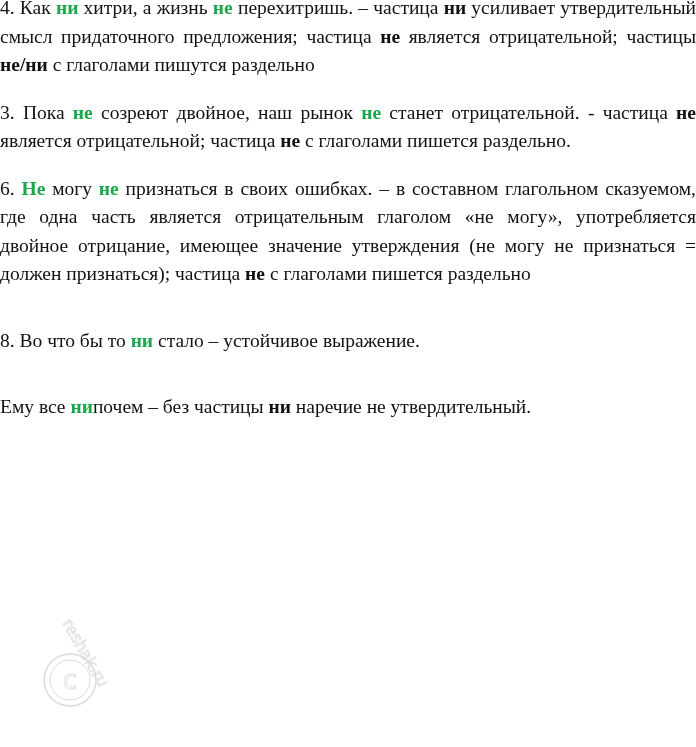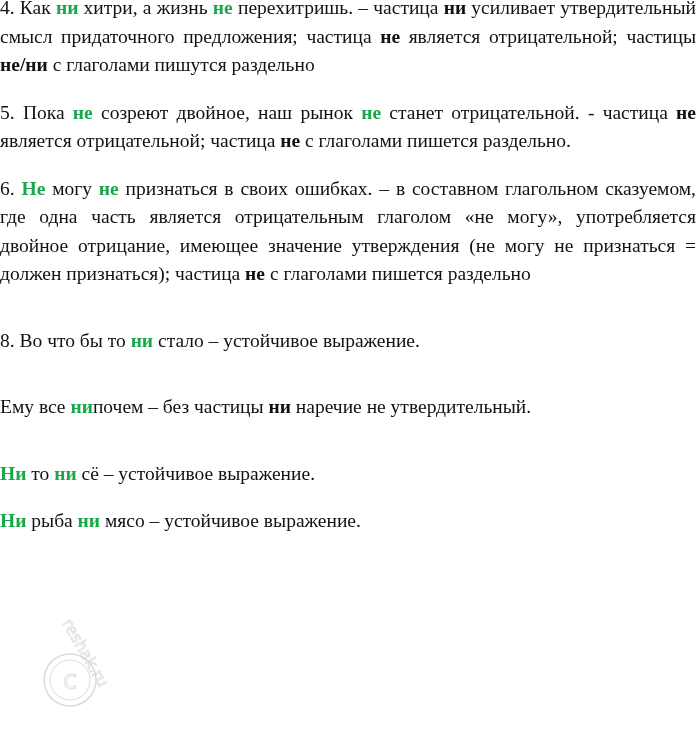--- a/index.html
+++ b/index.html
@@ -21,34 +21,32 @@
     position: absolute; left: 40px; top: 605px; width: 90px; height: 120px;
     opacity: 0.35; pointer-events: none;
   }
 </style>
 </head>
 <body>
 
 <div class="doc" id="doc">
     <p class="para"><span>4. Как </span><span class="g">ни</span><span> хитри, а жизнь </span><span class="g">не</span><span> перехитришь. – частица </span><span class="b">ни</span><span> усиливает утвердительный смысл придаточного предложения; частица </span><span class="b">не</span><span> является отрицательной; частицы </span><span class="b">не/ни</span><span> с глаголами пишутся раздельно</span></p>
     <div class="gap"></div>
-    <p class="para"><span>5. Пока </span><span class="g">не</span><span> созреют двойное, наш рынок </span><span class="g">не</span><span> станет отрицательной. - частица </span><span class="b">не</span><span> является отрицательной; частица </span><span class="b">не</span><span> с глаголами пишется раздельно.</span></p>
+    <p class="para"><span>3. Пока </span><span class="g">не</span><span> созреют двойное, наш рынок </span><span class="g">не</span><span> станет отрицательной. - частица </span><span class="b">не</span><span> является отрицательной; частица </span><span class="b">не</span><span> с глаголами пишется раздельно.</span></p>
     <div class="gap"></div>
     <p class="para"><span>6. </span><span class="g">Не</span><span> могу </span><span class="g">не</span><span> признаться в своих ошибках. – в составном глагольном сказуемом, где одна часть является отрицательным глаголом «не могу», употребляется двойное отрицание, имеющее значение утверждения (не могу не признаться = должен признаться); частица </span><span class="b">не</span><span> с глаголами пишется раздельно</span></p>
     <div class="gap"></div>
     <div class="gap"></div>
     <p class="para short"><span>8. Во что бы то </span><span class="g">ни</span><span> стало – устойчивое выражение.</span></p>
     <div class="gap"></div>
     <div class="gap"></div>
     <p class="para short"><span>Ему все </span><span class="g">ни</span><span>почем – без частицы </span><span class="b">ни</span><span> наречие не утвердительный.</span></p>
     <div class="gap"></div>
     <div class="gap"></div>
-    <p class="para short"><span class="g">Ни</span><span> то </span><span class="g">ни</span><span> сё – устойчивое выражение.</span></p>
     <div class="gap"></div>
-    <p class="para short"><span class="g">Ни</span><span> рыба </span><span class="g">ни</span><span> мясо – устойчивое выражение.</span></p>
   </div>
 
 <svg class="watermark" viewBox="0 0 90 120">
   <circle cx="30" cy="75" r="26" fill="none" stroke="#999" stroke-width="1.5"></circle>
   <circle cx="30" cy="75" r="20" fill="none" stroke="#999" stroke-width="1"></circle>
   <text x="30" y="84" font-size="26" text-anchor="middle" fill="none" stroke="#999" stroke-width="1" font-family="DejaVu Sans, sans-serif">c</text>
   <text x="0" y="0" font-size="16" fill="none" stroke="#999" stroke-width="0.8" font-family="DejaVu Sans, sans-serif" transform="translate(22,18) rotate(60)">reshak.ru</text>
 </svg>
 
 </body></html>

